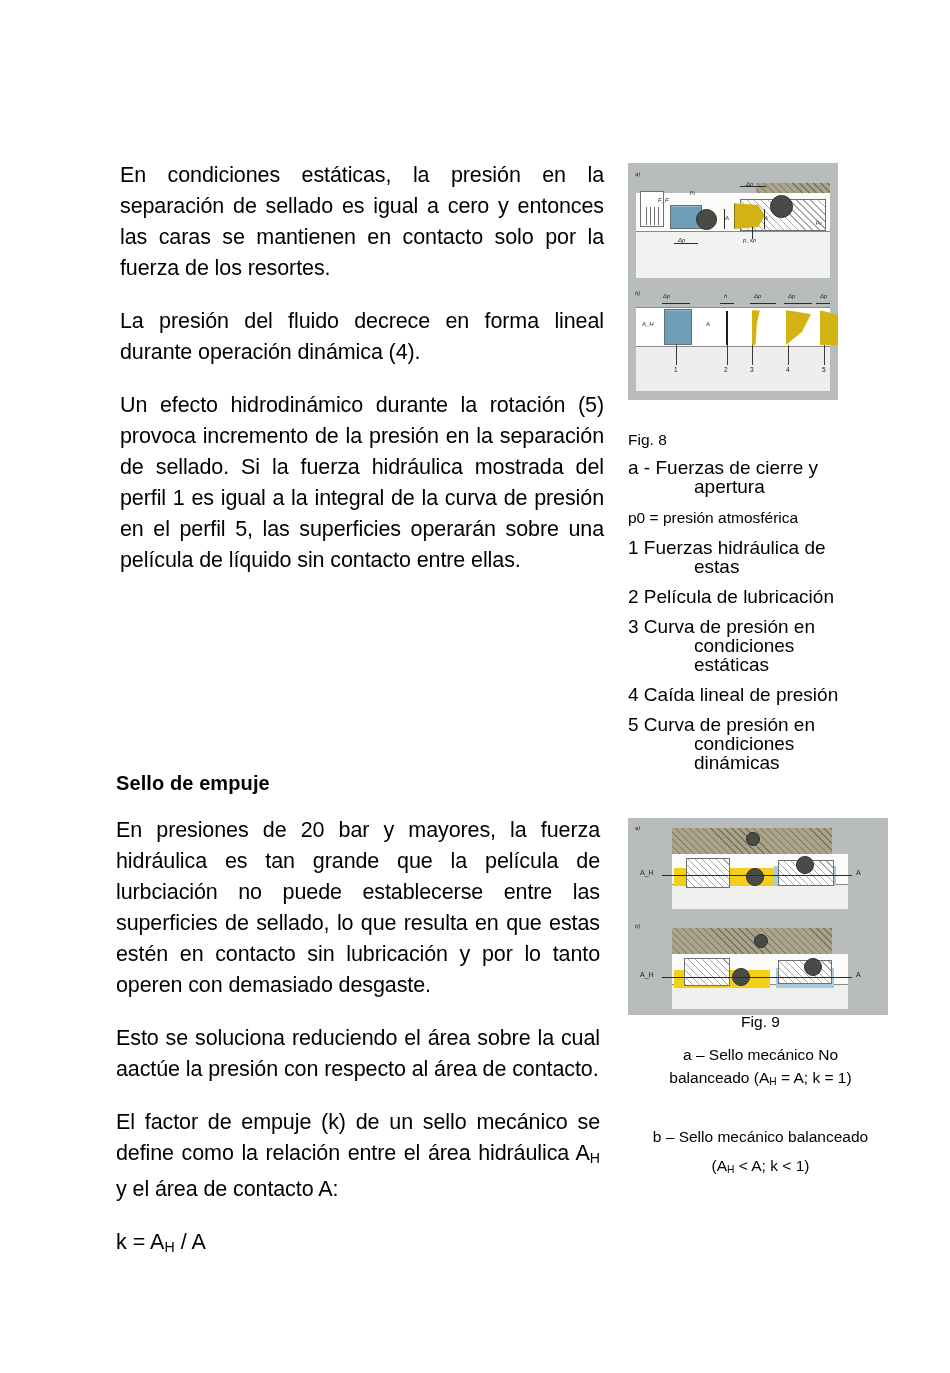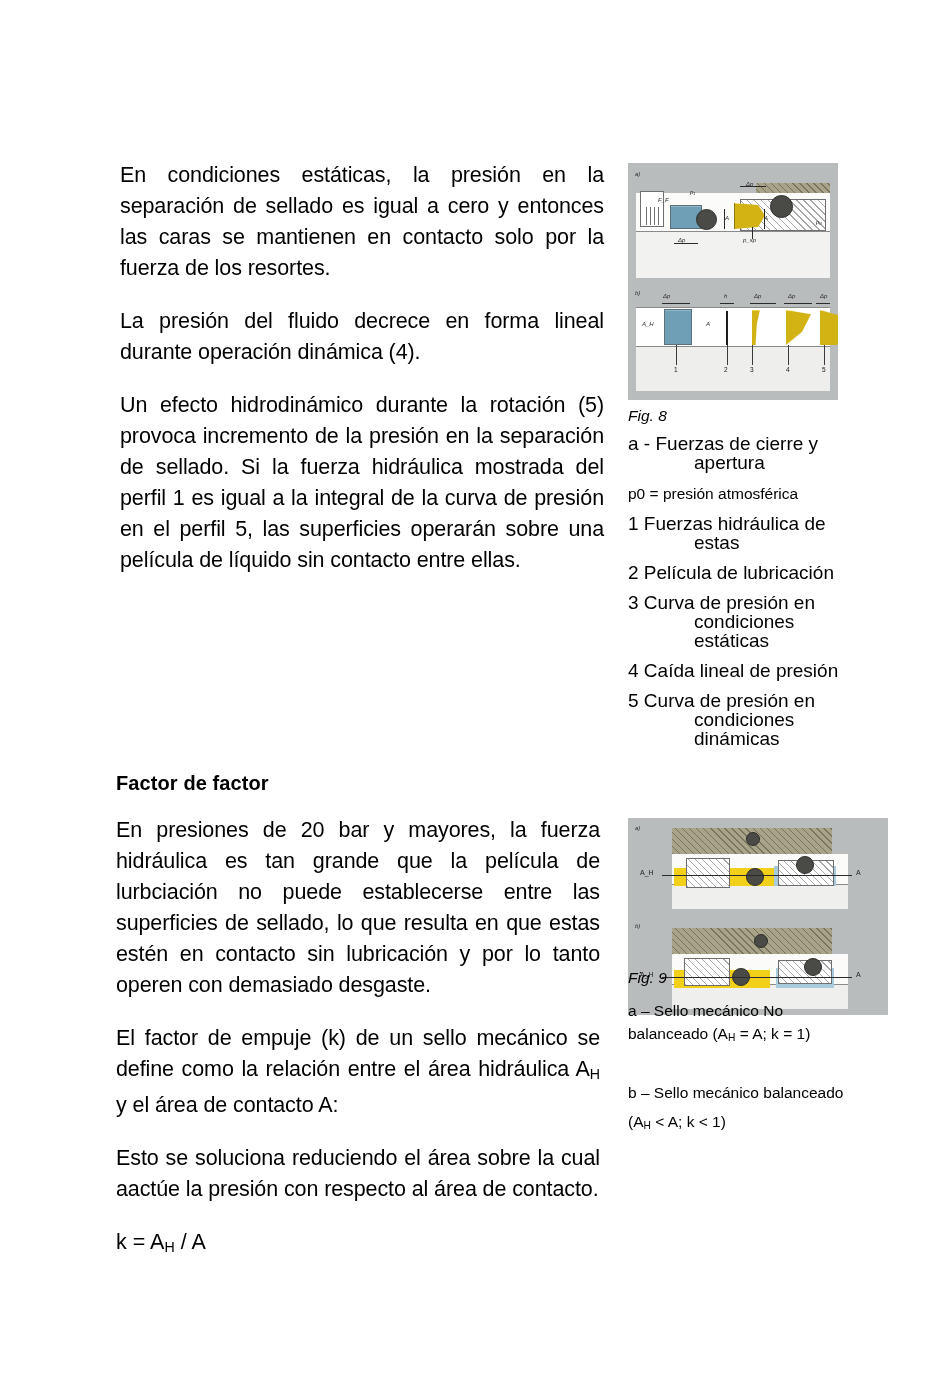--- a/index.html
+++ b/index.html
@@ -55,22 +55,21 @@
   
   .left-block-2 {
     position: absolute;
     left: 116px;
     top: 772px;
     width: 484px;
   }
   .fig-caption-title {
     font-size: 15.5px;
     line-height: 20px;
-    margin: 0 0 8px 0;
-    font-style: italic;
+    margin: 24px 0 8px 0;
   }
   .cap-item {
     font-size: 19px;
     line-height: 19px;
     margin: 0 0 11px 0;
     padding-left: 22px;
     text-indent: -22px;
   }
   .cap-item .cont {
     display: block;
@@ -256,27 +255,27 @@
 
 <div class="page">
 
   <div class="left-col">
     <p class="para">En condiciones estáticas, la presión en la separación de sellado es igual a cero y entonces las caras se mantienen en contacto solo por la fuerza de los resortes.</p>
     <p class="para">La presión del fluido decrece en forma lineal durante operación dinámica (4).</p>
     <p class="para">Un efecto hidrodinámico durante la rotación (5) provoca incremento de la presión en la separación de sellado. Si la fuerza hidráulica mostrada del perfil 1 es igual a la integral de la curva de presión en el perfil 5, las superficies operarán sobre una película de líquido sin contacto entre ellas.</p>
   </div>
 
   <div class="left-block-2">
-    <h2 class="section-head">Factor de factor</h2>
+    <h2 class="section-head">Sello de empuje</h2>
 
     <p class="para">En presiones de 20 bar y mayores, la fuerza hidráulica es tan grande que la película de lurbciación no puede establecerse entre las superficies de sellado, lo que resulta en que estas estén en contacto sin lubricación y por lo tanto operen con demasiado desgaste.</p>
 
+    <p class="para">Esto se soluciona reduciendo el área sobre la cual aactúe la presión con respecto al área de contacto.</p>
+
     <p class="para"><span>El factor de empuje (k) de un sello mecánico se define como la relación entre el área hidráulica A</span><sub>H</sub><span> y el área de contacto A:</span></p>
-
-    <p class="para">Esto se soluciona reduciendo el área sobre la cual aactúe la presión con respecto al área de contacto.</p>
 
     <p class="formula"><span>k = A</span><sub>H</sub><span> / A</span></p>
   </div>
 
   <div class="fig8">
 
     <div class="panel-a">
       <span class="lbl it" style="left:7px; top:8px;">a)</span>
 
       <div class="a-foot"></div>
@@ -414,21 +413,21 @@
       <div class="n9-hatchbox" style="left:150px; top:44px; width:52px; height:22px;"></div>
       <div class="circ" style="left:104px; top:52px; width:16px; height:16px;"></div>
       <div class="circ" style="left:176px; top:42px; width:16px; height:16px;"></div>
       <div class="circ" style="left:126px; top:18px; width:12px; height:12px;"></div>
       <div class="n9-axis" style="left:34px; top:61px; width:190px;"></div>
       <span class="lbl9" style="left:12px; top:55px;">A_H</span>
       <span class="lbl9" style="left:228px; top:55px;">A</span>
     </div>
   </div>
 
-  <div style="position:absolute; left:628px; top:968px; width:265px;">
+  <div style="position:absolute; left:628px; top:988px; width:265px;text-align:center;">
     <div class="fig-caption-title" style="margin-bottom:12px;">Fig. 9</div>
 
     <div class="cap-plain" style="margin-bottom:2px;">a – Sello mecánico No</div>
 
     <div class="cap-plain" style="margin-bottom:34px;"><span>balanceado (A</span><sub>H</sub><span> = A; k = 1)</span></div>
 
     <div class="cap-plain" style="margin-bottom:8px;">b – Sello mecánico balanceado</div>
 
     <div class="cap-plain"><span>(A</span><sub>H</sub><span> &lt; A; k &lt; 1)</span></div>
   </div>

